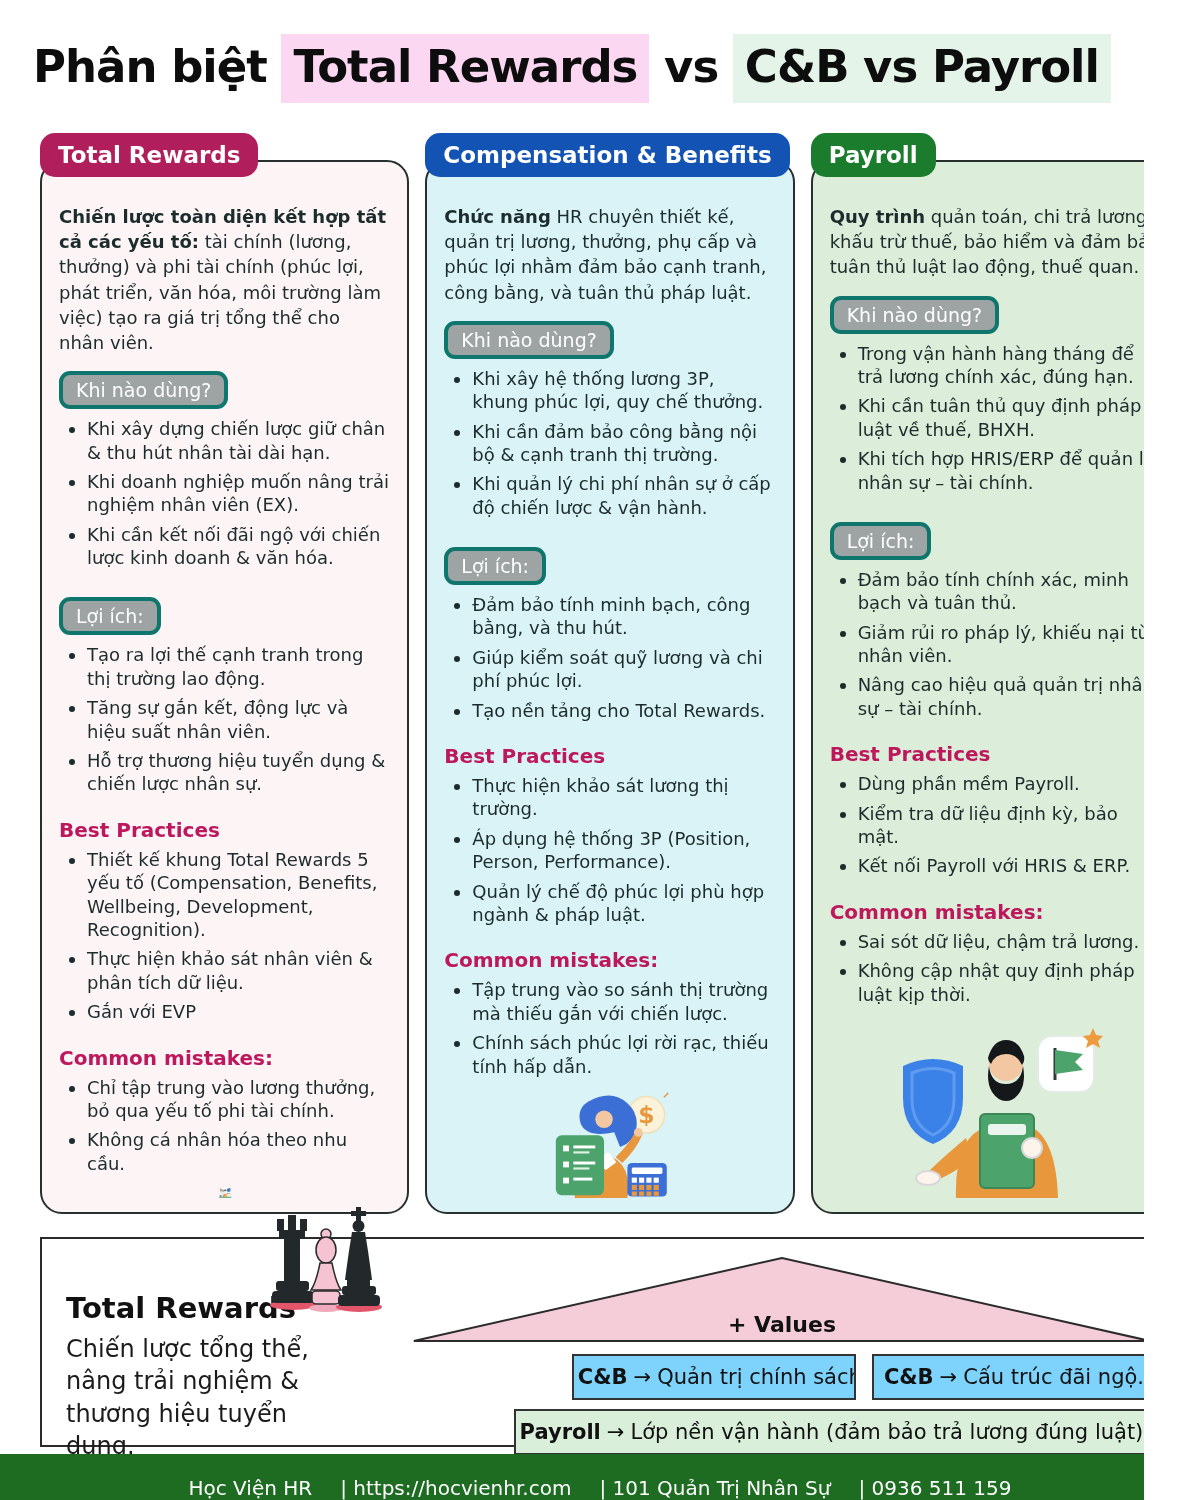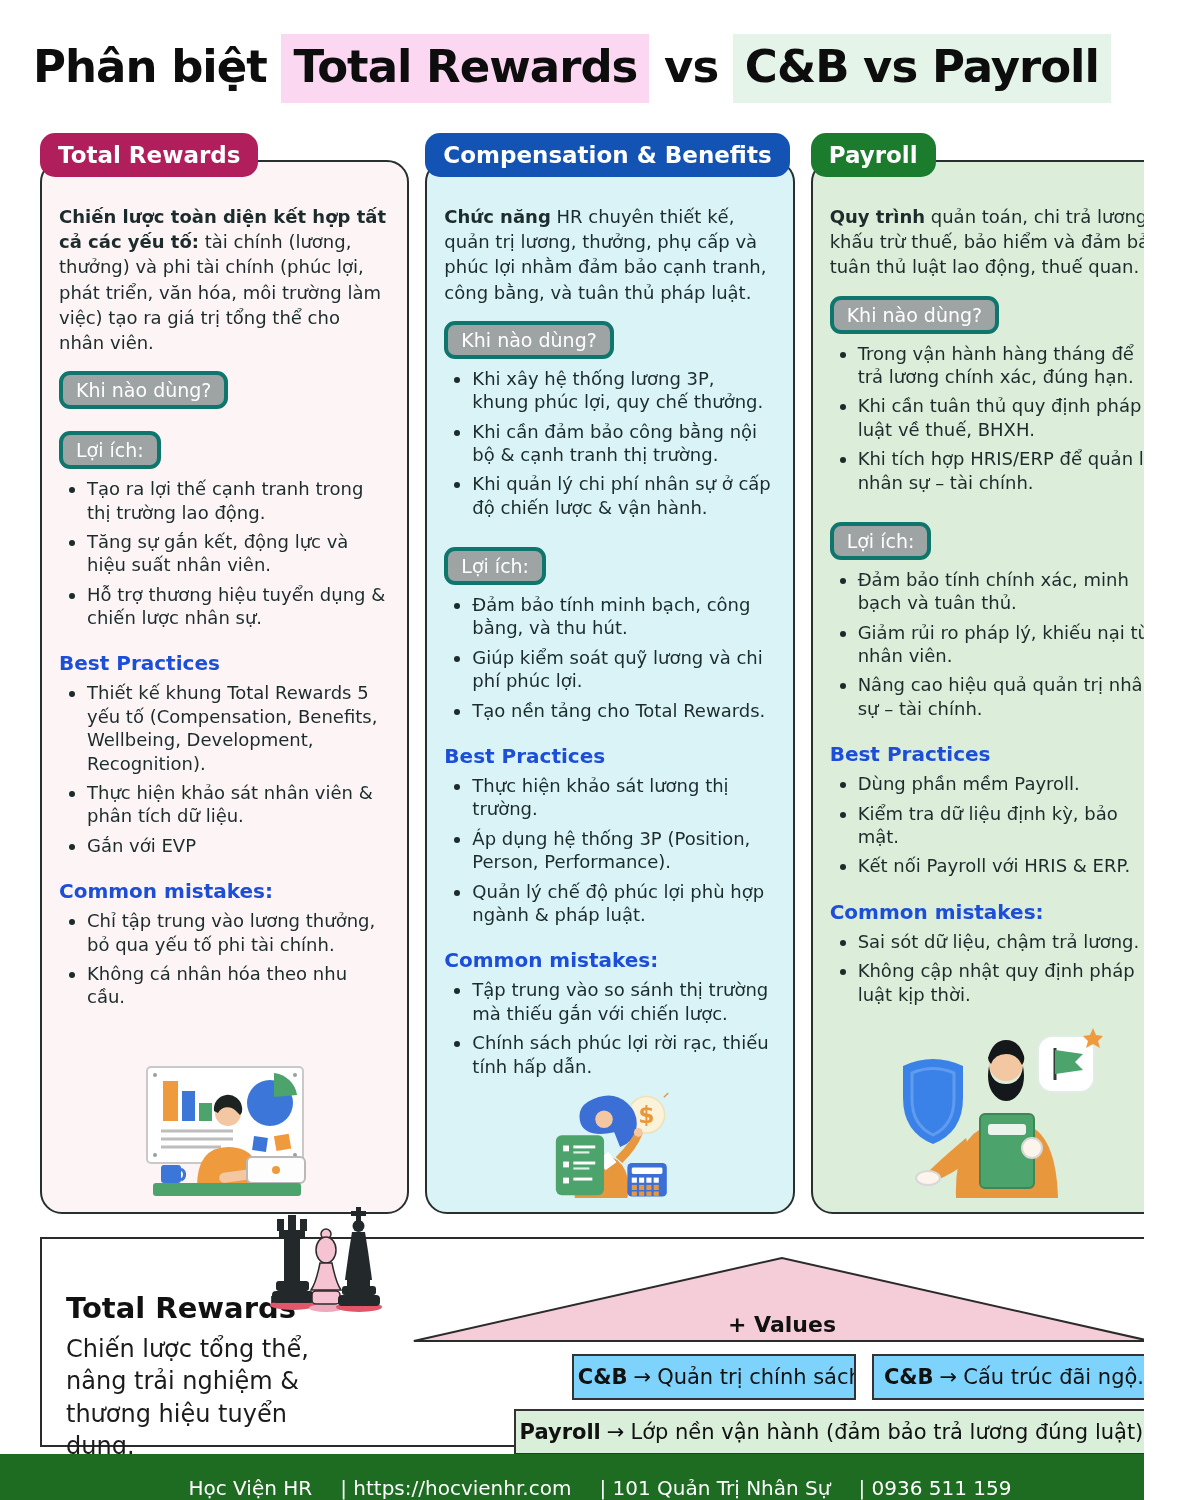--- a/index.html
+++ b/index.html
@@ -44,21 +44,21 @@
   .intro { font-size:18px; line-height:1.4; margin-top:4px; }
   .intro b { font-weight:700; }
   .pill {
     display:inline-block; align-self:flex-start;
     background:#9ea3a4; border:4px solid #0f766e; color:#fff;
     border-radius:11px; padding:4px 13px; font-size:19px;
     margin:16px 0 6px 0;
   }
   ul.bullets { margin:2px 0 6px 0; padding-left:28px; list-style:disc; }
   ul.bullets li { font-size:18px; line-height:1.3; margin-bottom:6px; }
-  .sec-heading { font-size:20px; font-weight:700; margin:10px 0 4px 0; color:#1d4ed8; }
+  .sec-heading { font-size:20px; font-weight:700; margin:10px 0 4px 0; color:#be185d; }
   .illus { margin-top:auto; align-self:center; }
 
   
   .summary {
     position:absolute; top:1237px; left:40px; width:1140px; height:210px;
     background:#fff; border:2px solid #2b2b2b;
     display:flex; padding:16px 22px 14px 24px;
   }
   .summary-left { width:300px; padding-top:36px; position:relative; }
   .summary-title { font-size:29px; font-weight:800; color:#111; margin-bottom:8px; }
@@ -101,20 +101,25 @@
     <span class="hl-green">C&amp;B vs Payroll</span>
   </div>
 
   <div class="columns">
 
     <div class="col">
       <div class="col-badge badge-tr">Total Rewards</div>
       <div class="card card-tr">
         <p class="intro"><b>Chiến lược toàn diện kết hợp tất cả các yếu tố:</b><span> tài chính (lương, thưởng) và phi tài chính (phúc lợi, phát triển, văn hóa, môi trường làm việc) tạo ra giá trị tổng thể cho nhân viên.</span></p>
         <span class="pill">Khi nào dùng?</span>
+        <ul class="bullets">
+          <li>Khi xây dựng chiến lược giữ chân &amp; thu hút nhân tài dài hạn.</li>
+          <li>Khi doanh nghiệp muốn nâng trải nghiệm nhân viên (EX).</li>
+          <li>Khi cần kết nối đãi ngộ với chiến lược kinh doanh &amp; văn hóa.</li>
+        </ul>
         <span class="pill">Lợi ích:</span>
         <ul class="bullets">
           <li>Tạo ra lợi thế cạnh tranh trong thị trường lao động.</li>
           <li>Tăng sự gắn kết, động lực và hiệu suất nhân viên.</li>
           <li>Hỗ trợ thương hiệu tuyển dụng &amp; chiến lược nhân sự.</li>
         </ul>
         <div class="sec-heading">Best Practices</div>
         <ul class="bullets">
           <li>Thiết kế khung Total Rewards 5 yếu tố (Compensation, Benefits, Wellbeing, Development, Recognition).</li>
           <li>Thực hiện khảo sát nhân viên &amp; phân tích dữ liệu.</li>

